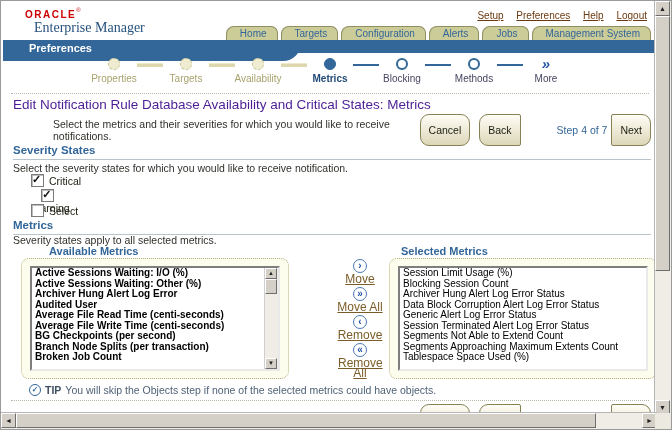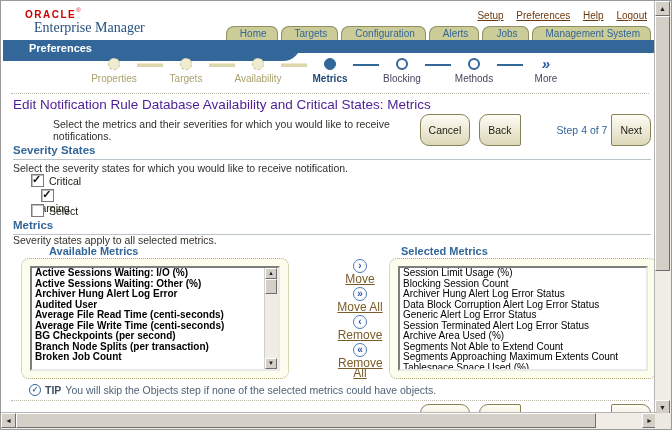--- a/index.html
+++ b/index.html
@@ -253,21 +253,20 @@
     </div>
 
     <div class="panel right">
       <div class="listbox">
         <div class="item">Session Limit Usage (%)</div>
         <div class="item">Blocking Session Count</div>
         <div class="item">Archiver Hung Alert Log Error Status</div>
         <div class="item">Data Block Corruption Alert Log Error Status</div>
         <div class="item">Generic Alert Log Error Status</div>
         <div class="item">Session Terminated Alert Log Error Status</div>
-        <div class="item">Archive Area Used (%)</div>
         <div class="item">Segments Not Able to Extend Count</div>
         <div class="item">Segments Approaching Maximum Extents Count</div>
         <div class="item">Tablespace Space Used (%)</div>
       </div>
     </div>
 
     <div class="tip">
       <span class="tip-icon">✓</span>
       <b>TIP</b>
       <span>You will skip the Objects step if none of the selected metrics could have objects.</span>

